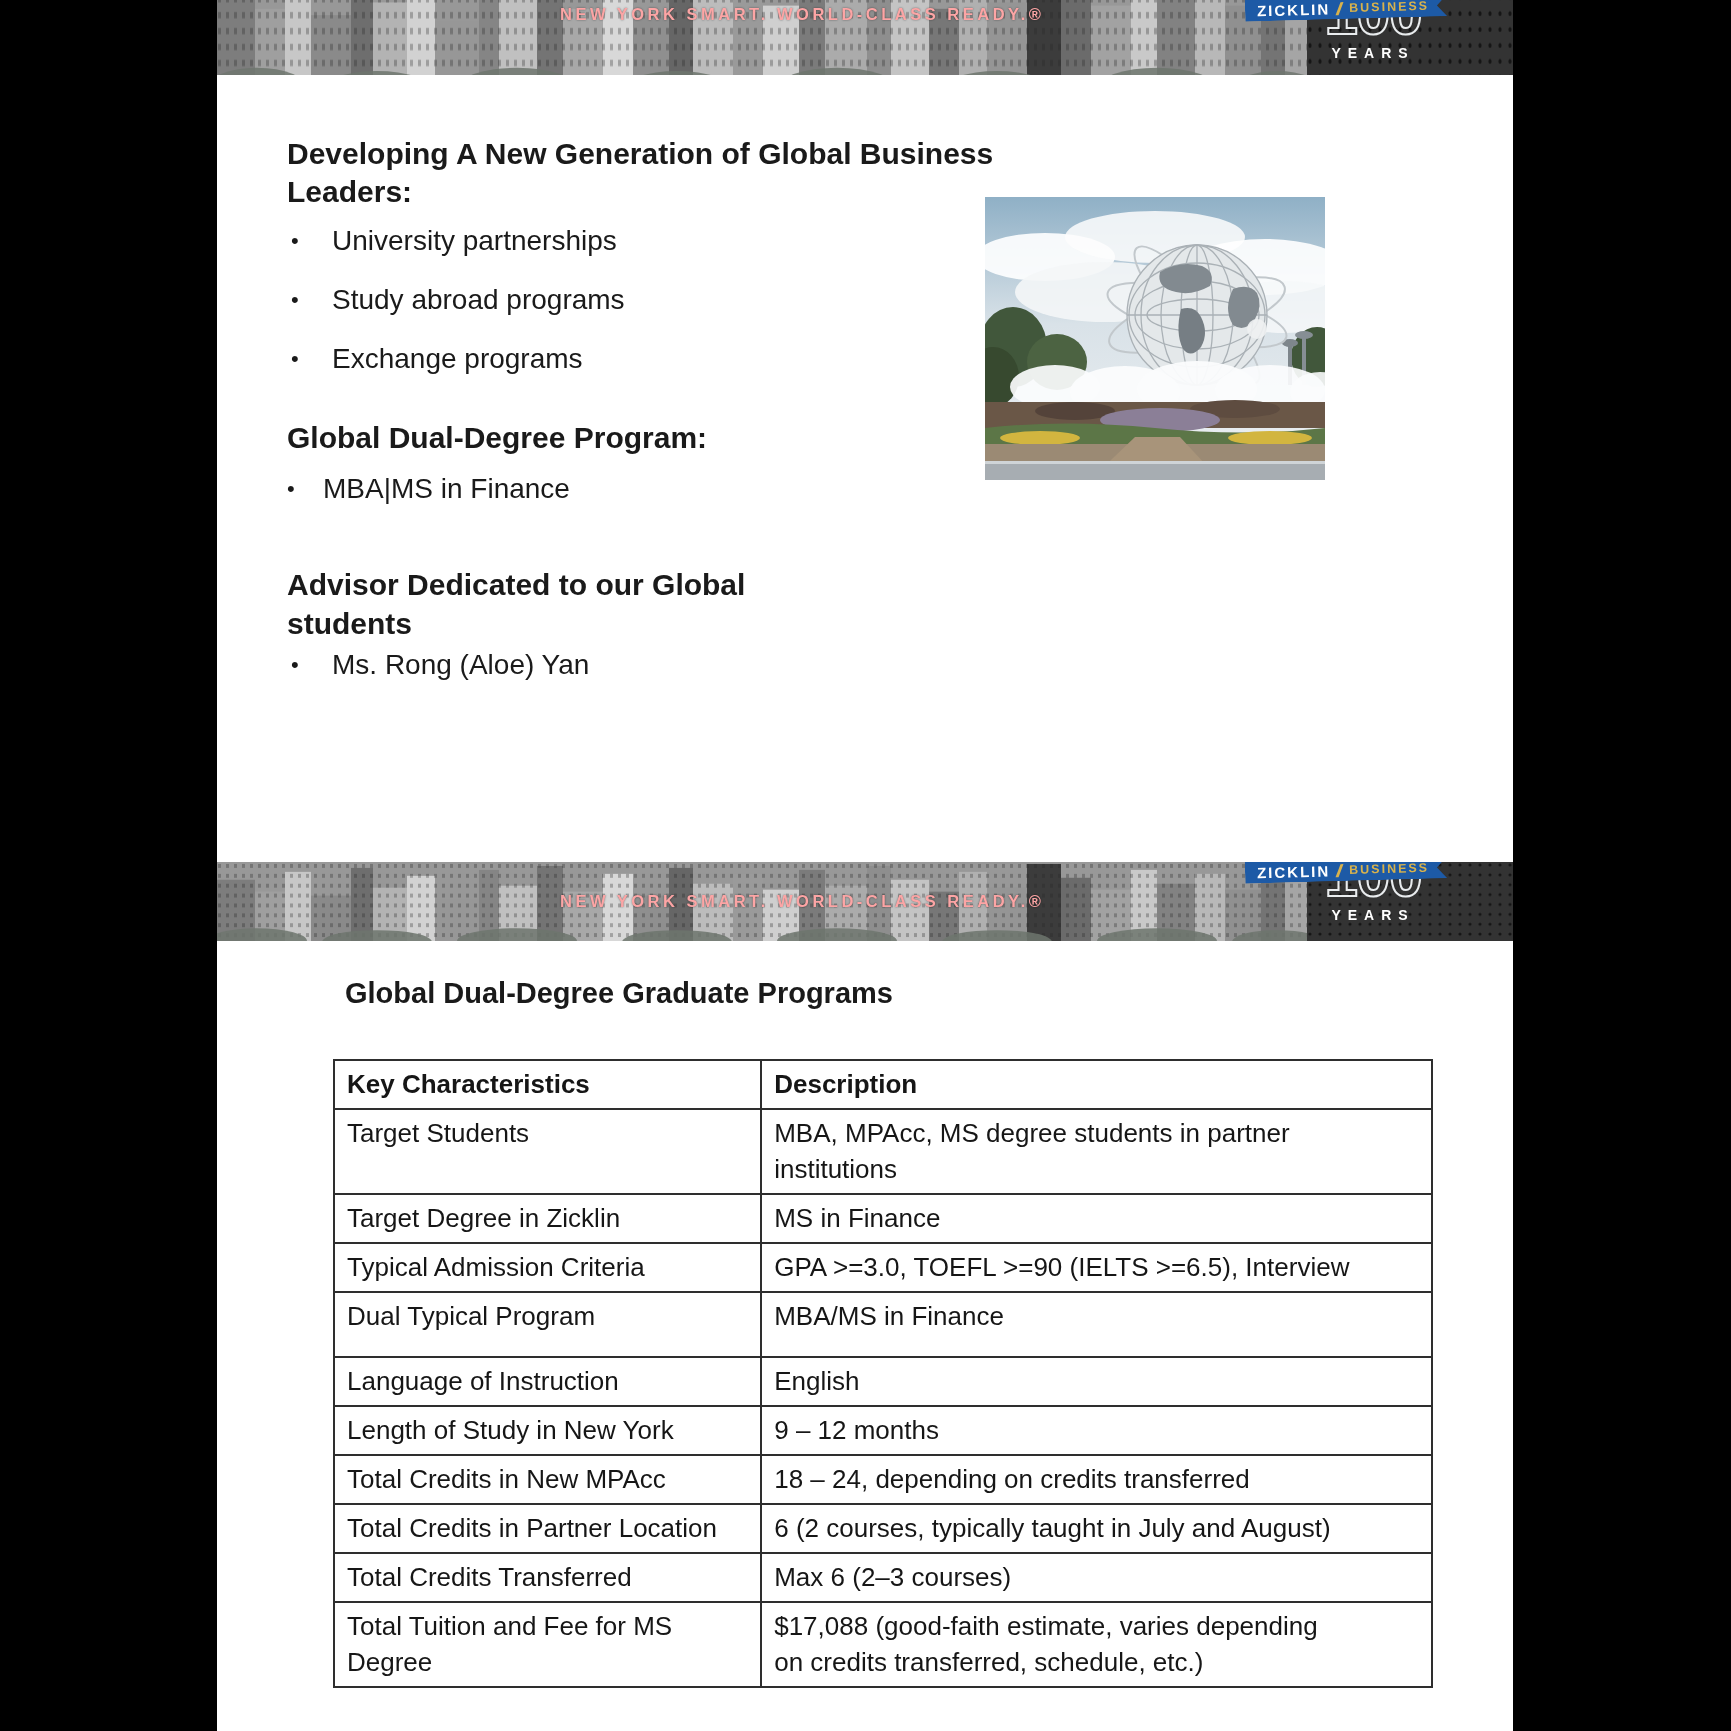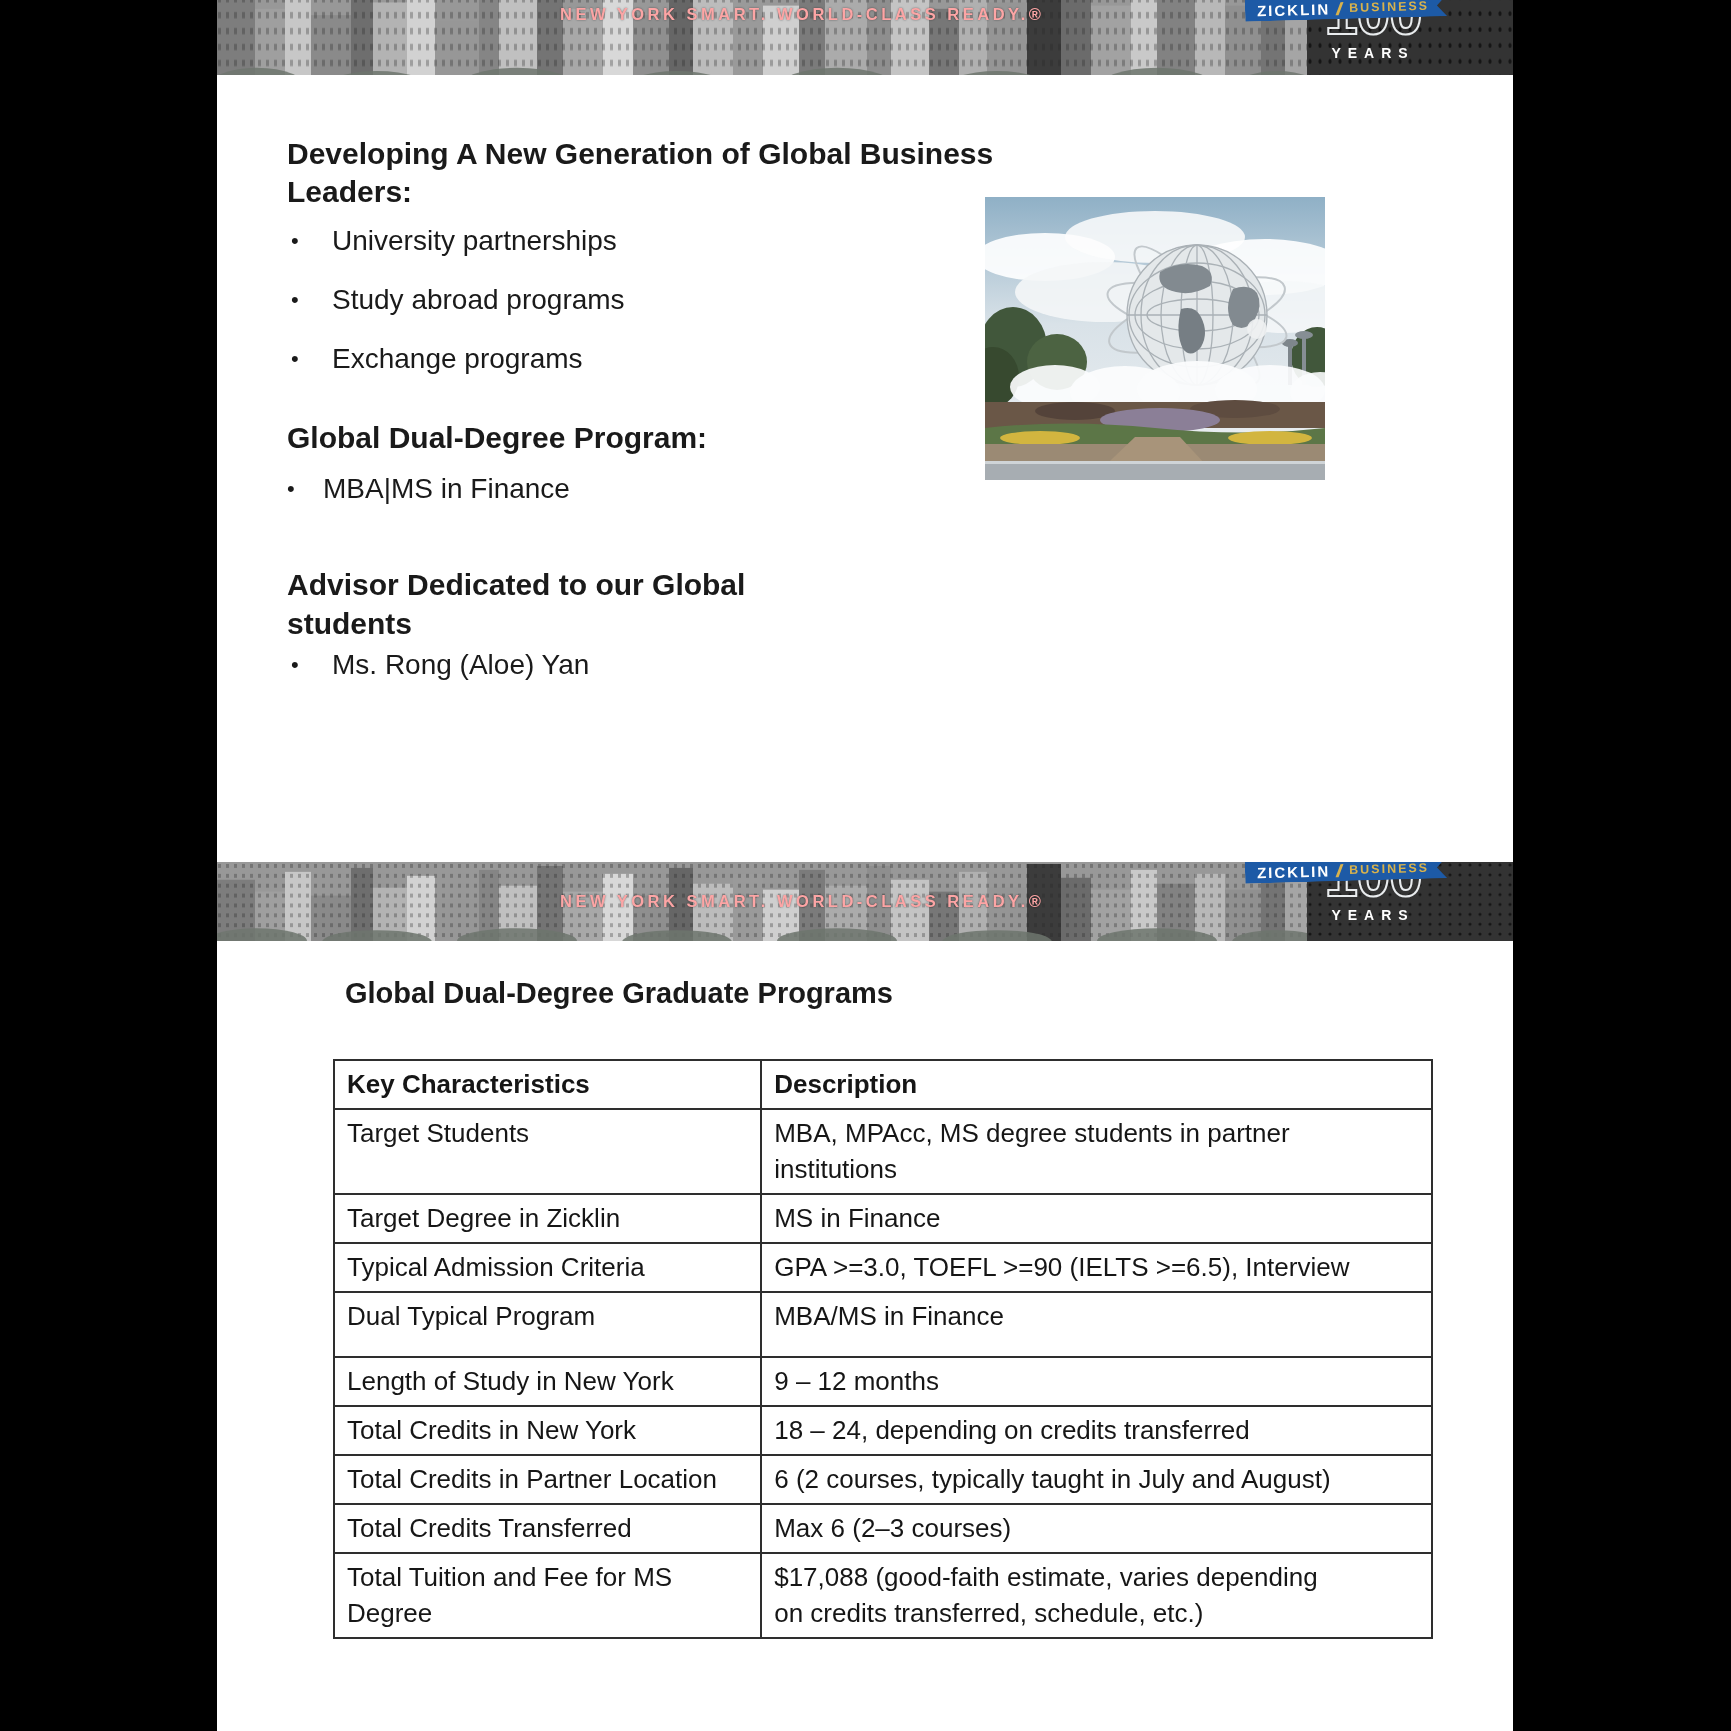--- a/index.html
+++ b/index.html
@@ -343,25 +343,29 @@
           </tr>
             <tr>
             <td class="c1">Typical Admission Criteria</td>
             <td class="c2">GPA &gt;=3.0, TOEFL &gt;=90 (IELTS &gt;=6.5), Interview</td>
           </tr>
             <tr class="tall">
             <td class="c1">Dual Typical Program</td>
             <td class="c2">MBA/MS in Finance</td>
           </tr>
             <tr>
+            <td class="c1">Language of Instruction</td>
+            <td class="c2">English</td>
+          </tr>
+            <tr>
             <td class="c1">Length of Study in New York</td>
             <td class="c2">9 – 12 months</td>
           </tr>
             <tr>
-            <td class="c1">Total Credits in New York</td>
+            <td class="c1">Total Credits in New MPAcc</td>
             <td class="c2">18 – 24, depending on credits transferred</td>
           </tr>
             <tr>
             <td class="c1">Total Credits in Partner
 Location</td>
             <td class="c2">6 (2 courses, typically taught in July and August)</td>
           </tr>
             <tr>
             <td class="c1">Total Credits Transferred</td>
             <td class="c2">Max 6 (2–3 courses)</td>

